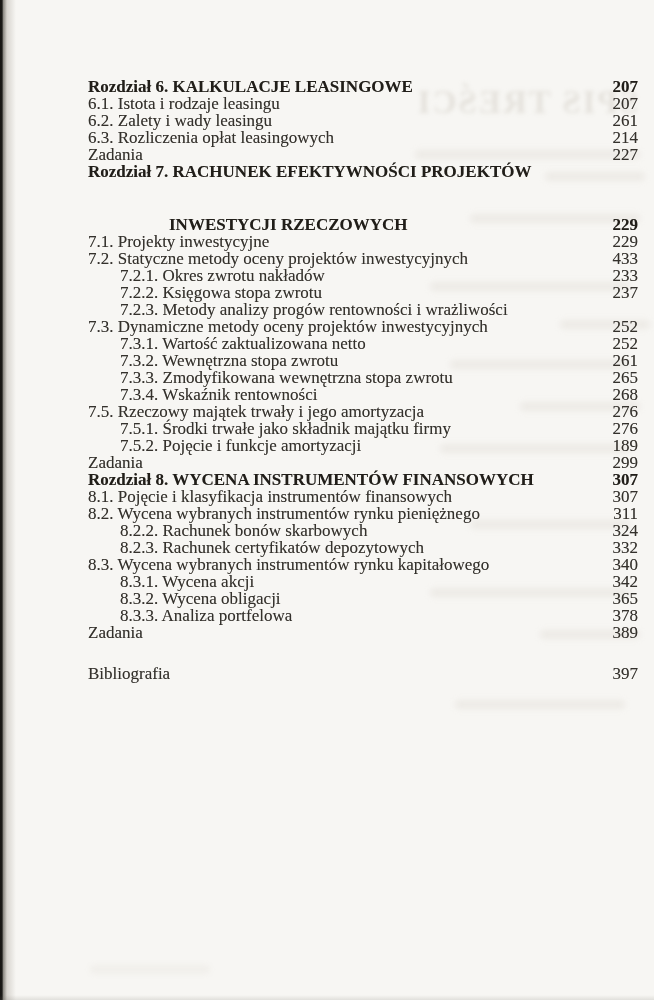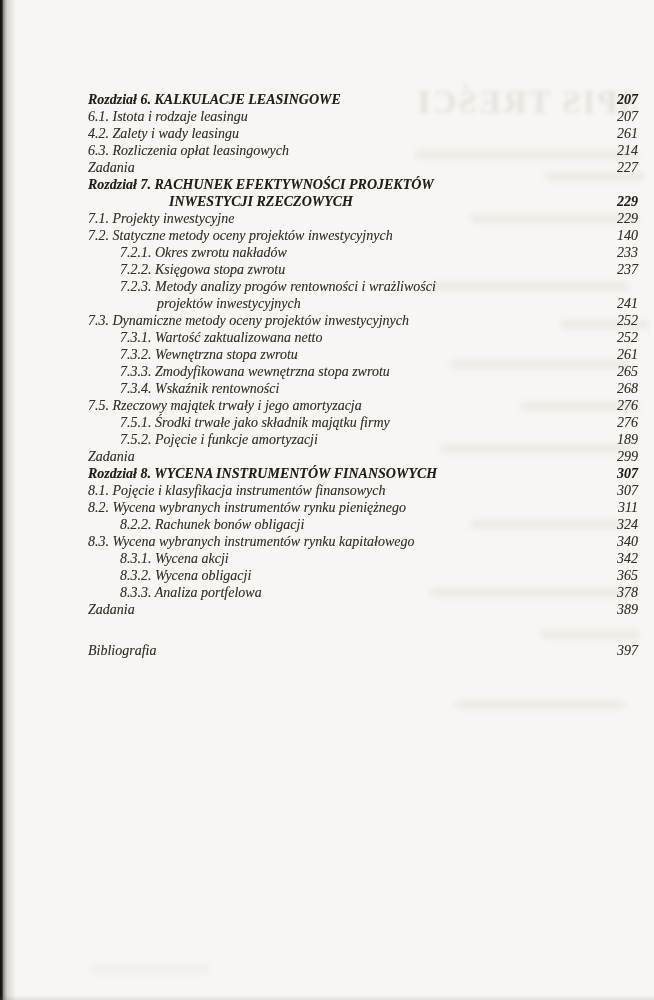--- a/index.html
+++ b/index.html
@@ -43,33 +43,32 @@
     white-space: nowrap;
     pointer-events: none;
   }
   .ghost-line {
     position: absolute; height: 9px; border-radius: 4px;
     background: #cfc9c0; opacity: 0.26; filter: blur(3px);
     pointer-events: none;
   }
   
   .toc {
-    position: absolute; left: 88px; top: 91px; width: 550px;
-    font-size: 14px; line-height: 17px;
+    position: absolute; left: 88px; top: 78px; width: 550px;
+    font-size: 17px; line-height: 17px;
     color: #34312c;
     text-shadow: 0 0 0.3px rgba(52,49,44,0.4);
-    font-style: italic;
   }
   .row { display: flex; align-items: baseline; }
   .rt { flex: 1 1 auto; padding-right: 8px; }
   .rp { flex: 0 0 auto; min-width: 32px; text-align: right; }
   .bold { font-weight: 700; color: #211e19; }
   .ind1 .rt { padding-left: 32px; }
   .ind2 .rt { padding-left: 69px; }
-  .ind3 .rt { padding-left: 81px; }
+  .ind3 .rt { padding-left: 81px; margin-top: 36px; }
   .gap { margin-top: 24px; }
 </style>
 </head>
 <body>
 
 <div class="vignette"></div>
 
 <div class="ghost-title">SPIS TREŚCI</div>
 <div class="ghost-line" style="left:415px; top:150px; width:225px;"></div>
 <div class="ghost-line" style="left:545px; top:172px; width:100px;"></div>
@@ -88,21 +87,21 @@
 <div class="toc">
     <div class="row ind0 bold">
     <span class="rt">Rozdział 6. KALKULACJE LEASINGOWE</span>
     <span class="rp">207</span>
   </div>
     <div class="row ind0">
     <span class="rt">6.1. Istota i rodzaje leasingu</span>
     <span class="rp">207</span>
   </div>
     <div class="row ind0">
-    <span class="rt">4.2. Zalety i wady leasingu</span>
+    <span class="rt">6.2. Zalety i wady leasingu</span>
     <span class="rp">261</span>
   </div>
     <div class="row ind0">
     <span class="rt">6.3. Rozliczenia opłat leasingowych</span>
     <span class="rp">214</span>
   </div>
     <div class="row ind0">
     <span class="rt">Zadania</span>
     <span class="rp">227</span>
   </div>
@@ -113,37 +112,33 @@
     <div class="row ind3 bold">
     <span class="rt">INWESTYCJI RZECZOWYCH</span>
     <span class="rp">229</span>
   </div>
     <div class="row ind0">
     <span class="rt">7.1. Projekty inwestycyjne</span>
     <span class="rp">229</span>
   </div>
     <div class="row ind0">
     <span class="rt">7.2. Statyczne metody oceny projektów inwestycyjnych</span>
-    <span class="rp">140</span>
+    <span class="rp">433</span>
   </div>
     <div class="row ind1">
     <span class="rt">7.2.1. Okres zwrotu nakładów</span>
     <span class="rp">233</span>
   </div>
     <div class="row ind1">
     <span class="rt">7.2.2. Księgowa stopa zwrotu</span>
     <span class="rp">237</span>
   </div>
     <div class="row ind1">
     <span class="rt">7.2.3. Metody analizy progów rentowności i wrażliwości</span>
     <span class="rp"></span>
-  </div>
-    <div class="row ind2">
-    <span class="rt">projektów inwestycyjnych</span>
-    <span class="rp">241</span>
   </div>
     <div class="row ind0">
     <span class="rt">7.3. Dynamiczne metody oceny projektów inwestycyjnych</span>
     <span class="rp">252</span>
   </div>
     <div class="row ind1">
     <span class="rt">7.3.1. Wartość zaktualizowana netto</span>
     <span class="rp">252</span>
   </div>
     <div class="row ind1">
@@ -180,22 +175,26 @@
   </div>
     <div class="row ind0">
     <span class="rt">8.1. Pojęcie i klasyfikacja instrumentów finansowych</span>
     <span class="rp">307</span>
   </div>
     <div class="row ind0">
     <span class="rt">8.2. Wycena wybranych instrumentów rynku pieniężnego</span>
     <span class="rp">311</span>
   </div>
     <div class="row ind1">
-    <span class="rt">8.2.2. Rachunek bonów obligacji</span>
+    <span class="rt">8.2.2. Rachunek bonów skarbowych</span>
     <span class="rp">324</span>
+  </div>
+    <div class="row ind1">
+    <span class="rt">8.2.3. Rachunek certyfikatów depozytowych</span>
+    <span class="rp">332</span>
   </div>
     <div class="row ind0">
     <span class="rt">8.3. Wycena wybranych instrumentów rynku kapitałowego</span>
     <span class="rp">340</span>
   </div>
     <div class="row ind1">
     <span class="rt">8.3.1. Wycena akcji</span>
     <span class="rp">342</span>
   </div>
     <div class="row ind1">

